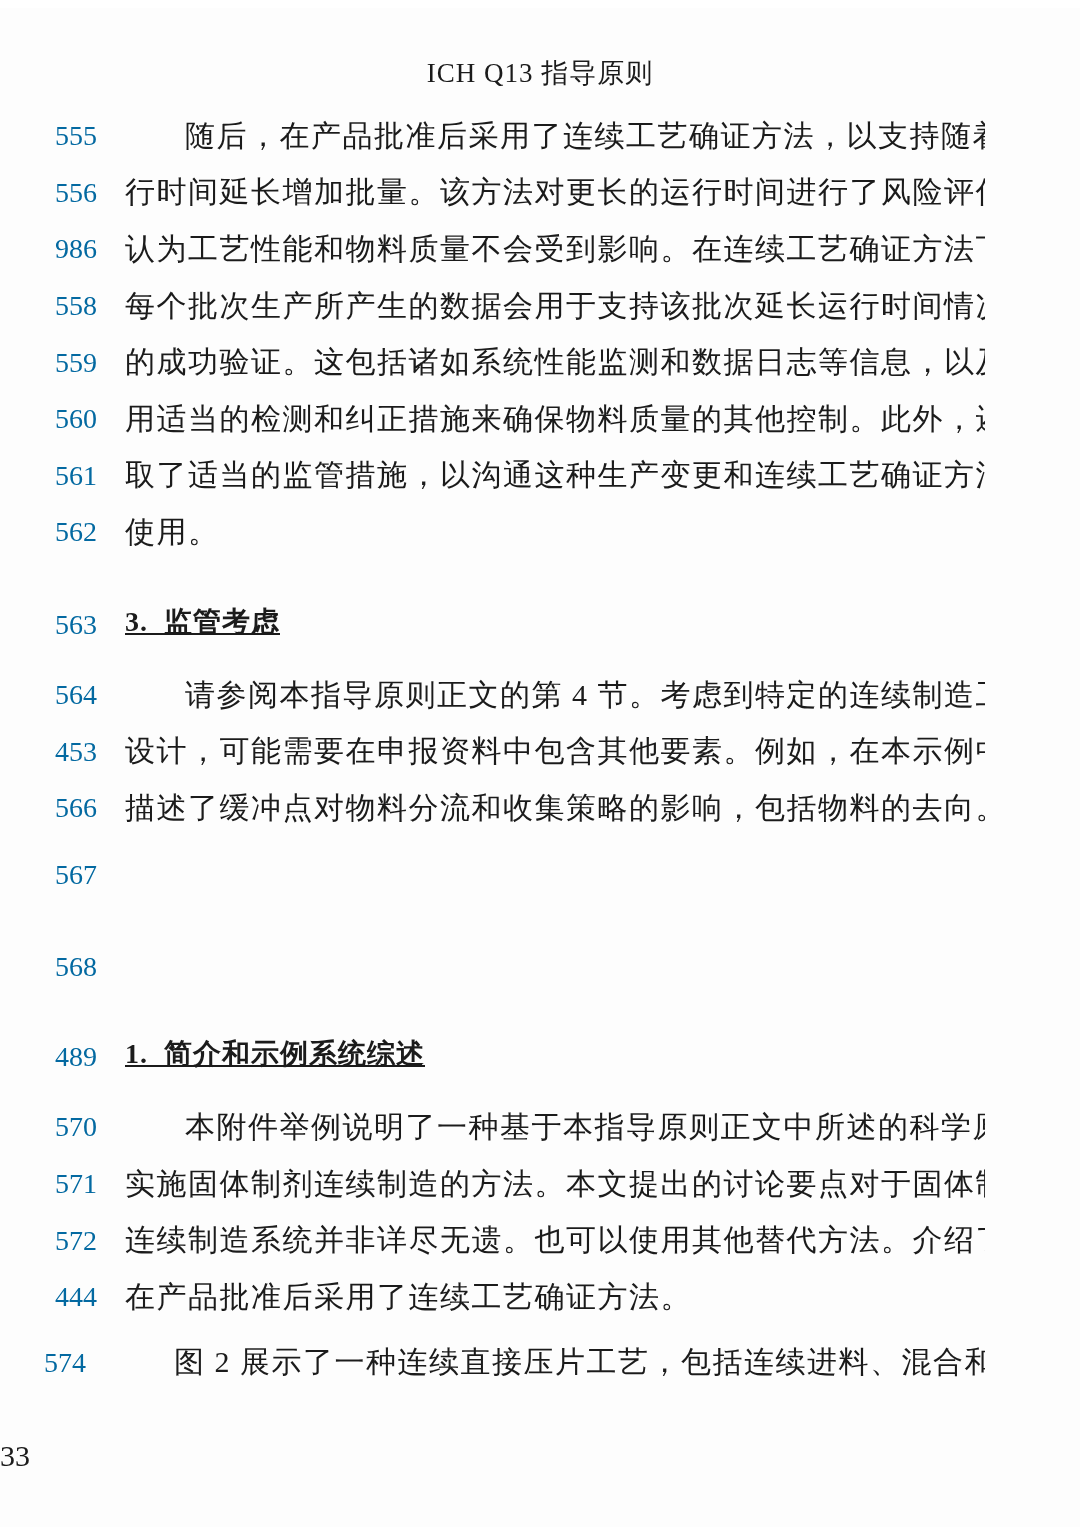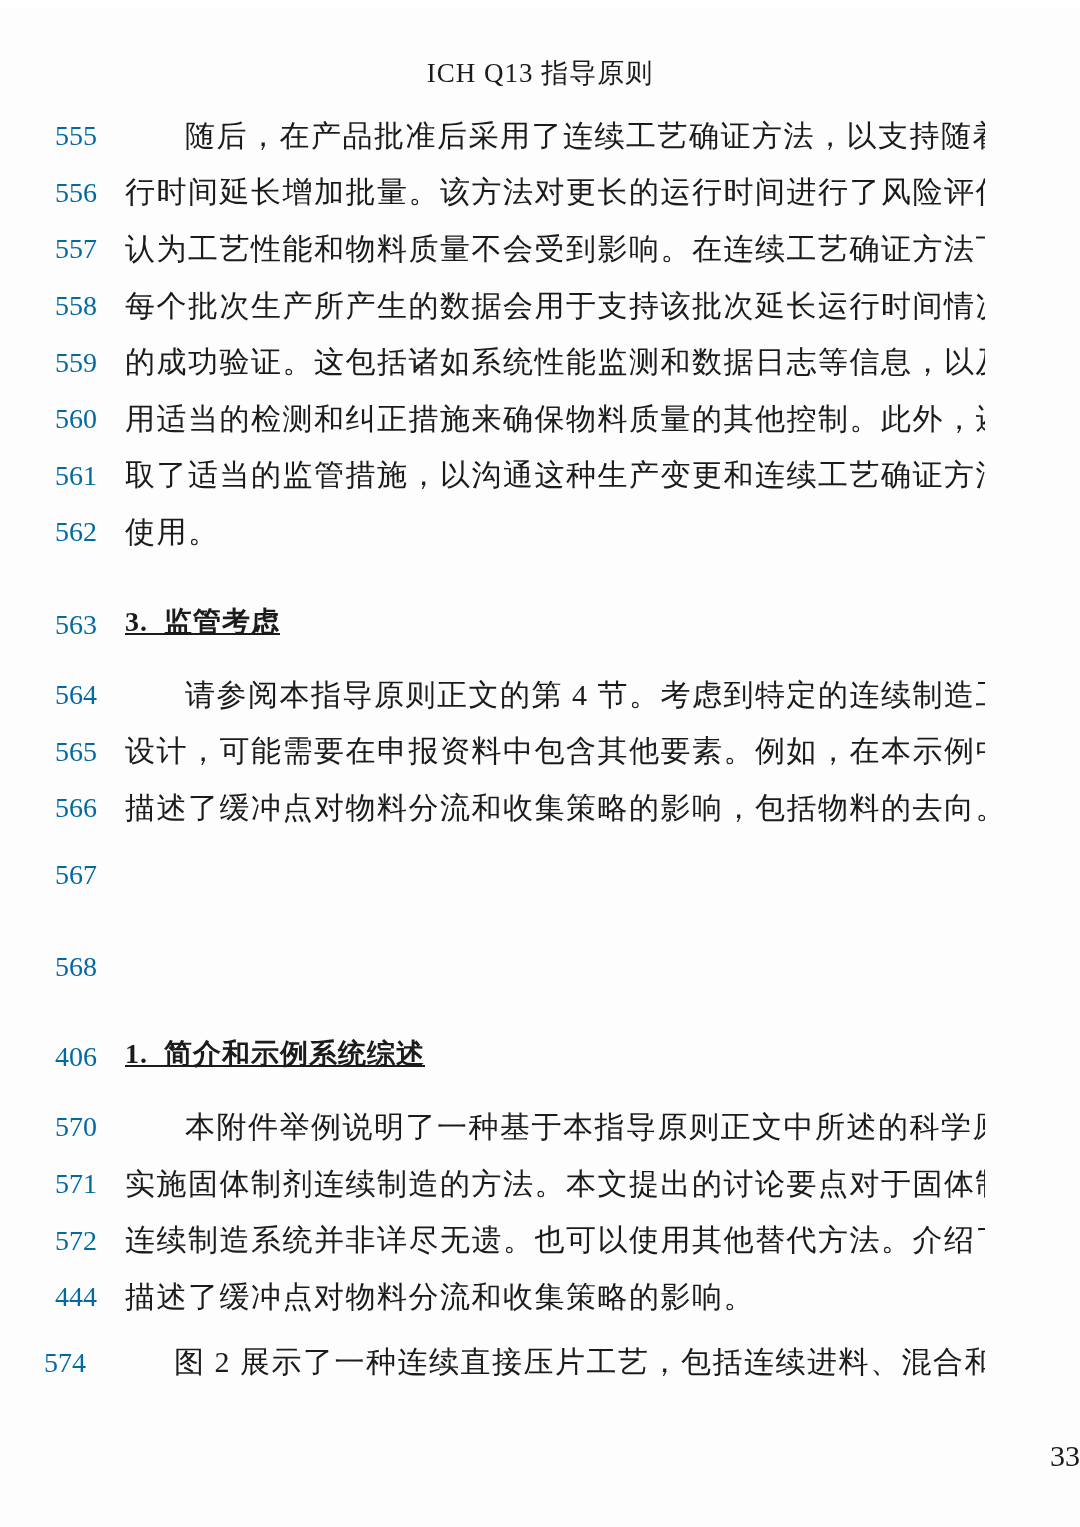--- a/index.html
+++ b/index.html
@@ -66,21 +66,21 @@
     font-weight: bold;
     font-size: 28px;
     letter-spacing: 1px;
     text-decoration: underline;
   }
   .row.blank {
     margin-top: 10px;
   }
   .page-footer {
     margin-top: 48px;
-    text-align: right;
+    text-align: left;
     font-size: 30px;
     height: 34px;
     line-height: 34px;
   }
 </style>
 </head>
 <body>
 
 <div class="page">
   <div class="doc-header">ICH Q13 指导原则</div>
@@ -88,21 +88,21 @@
   <div class="lines">
       <div class="row body indent">
         <span class="line-num">555</span>
         <span class="line-text">随后，在产品批准后采用了连续工艺确证方法，以支持随着运</span>
       </div>
       <div class="row body">
         <span class="line-num">556</span>
         <span class="line-text">行时间延长增加批量。该方法对更长的运行时间进行了风险评估，</span>
       </div>
       <div class="row body">
-        <span class="line-num">557</span>
+        <span class="line-num">986</span>
         <span class="line-text">认为工艺性能和物料质量不会受到影响。在连续工艺确证方法下，</span>
       </div>
       <div class="row body">
         <span class="line-num">558</span>
         <span class="line-text">每个批次生产所产生的数据会用于支持该批次延长运行时间情况下</span>
       </div>
       <div class="row body">
         <span class="line-num">559</span>
         <span class="line-text">的成功验证。这包括诸如系统性能监测和数据日志等信息，以及采</span>
       </div>
@@ -120,53 +120,53 @@
       </div>
       <div class="row heading">
         <span class="line-num">563</span>
         <span class="line-text">3.  监管考虑</span>
       </div>
       <div class="row body indent">
         <span class="line-num">564</span>
         <span class="line-text">请参阅本指导原则正文的第 4 节。考虑到特定的连续制造工艺</span>
       </div>
       <div class="row body">
-        <span class="line-num">565</span>
+        <span class="line-num">453</span>
         <span class="line-text">设计，可能需要在申报资料中包含其他要素。例如，在本示例中，</span>
       </div>
       <div class="row body">
         <span class="line-num">566</span>
         <span class="line-text">描述了缓冲点对物料分流和收集策略的影响，包括物料的去向。</span>
       </div>
       <div class="row blank body">
         <span class="line-num">567</span>
         <span class="line-text"></span>
       </div>
       <div class="row heading">
         <span class="line-num">568</span>
       </div>
       <div class="row heading">
-        <span class="line-num">406</span>
+        <span class="line-num">489</span>
         <span class="line-text">1.  简介和示例系统综述</span>
       </div>
       <div class="row body indent">
         <span class="line-num">570</span>
         <span class="line-text">本附件举例说明了一种基于本指导原则正文中所述的科学原理，</span>
       </div>
       <div class="row body">
         <span class="line-num">571</span>
         <span class="line-text">实施固体制剂连续制造的方法。本文提出的讨论要点对于固体制剂</span>
       </div>
       <div class="row body">
         <span class="line-num">572</span>
         <span class="line-text">连续制造系统并非详尽无遗。也可以使用其他替代方法。介绍了化</span>
       </div>
       <div class="row body">
         <span class="line-num">444</span>
-        <span class="line-text">描述了缓冲点对物料分流和收集策略的影响。</span>
+        <span class="line-text">在产品批准后采用了连续工艺确证方法。</span>
       </div>
       <div class="row body indent">
         <span class="line-num">574</span>
         <span class="line-text">图 2 展示了一种连续直接压片工艺，包括连续进料、混合和压</span>
       </div>
     </div>
 
   <div class="page-footer">33</div>
 </div>
 

